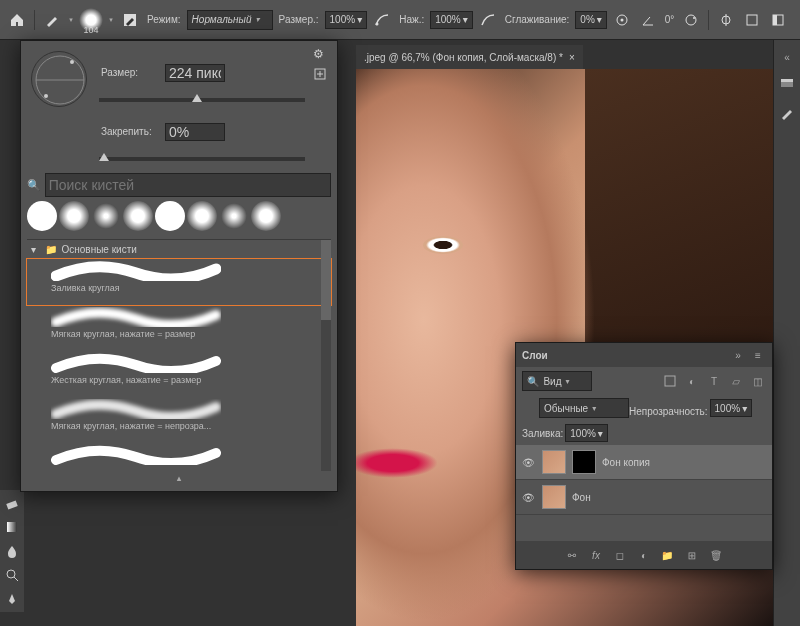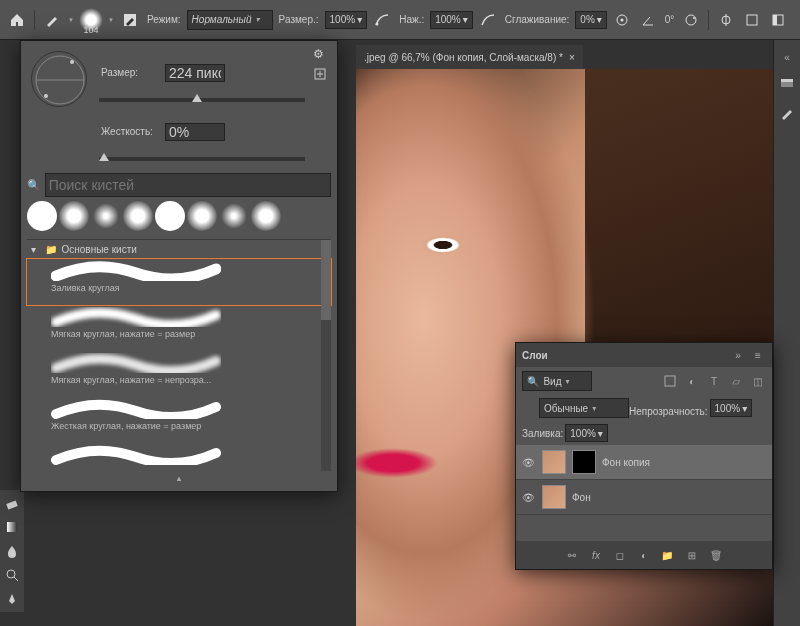--- a/index.html
+++ b/index.html
@@ -192,21 +192,21 @@
       <div class="row">
         <span class="label" style="width:56px;">Размер:</span>
         <input class="val-box" style="width: 60px;" value="224 пикс.">
       </div>
       <div class="row">
           <div class="size-slider">
             <div class="tri" style="left:45%;"></div>
           </div>
         </div>
       <div class="row" style="margin-top:8px;">
-        <span class="label" style="width:56px;">Жесткость:</span>
+        <span class="label" style="width:56px;">Закрепить:</span>
         <input class="val-box" style="width: 60px;" value="0%">
       </div>
       <div class="row">
           <div class="size-slider">
             <div class="tri" style="left:0;"></div>
           </div>
         </div>
     </div>
     <div style="width:18px;display:flex;flex-direction:column;gap:6px;">
       <div class="icon" style="font-size:12px;">⚙</div>
@@ -254,32 +254,32 @@
       <div class="brush-stroke">
           <svg viewBox="0 0 170 20">
             <path d="M5 15 Q45 -2 85 12 T165 8" stroke="#fff" stroke-width="10" fill="none" stroke-linecap="round" filter="blur(2px)"></path>
           </svg>
         </div>
       <span>Мягкая круглая, нажатие = размер</span>
     </div>
     <div class="brush-item">
       <div class="brush-stroke">
           <svg viewBox="0 0 170 20">
-            <path d="M5 15 Q45 -2 85 12 T165 8" stroke="#fff" stroke-width="10" fill="none" stroke-linecap="round" filter="blur(2px)" opacity="0.85"></path>
-          </svg>
-        </div>
-      <span>Мягкая круглая, нажатие = непрозра...</span>
+            <path d="M5 15 Q45 -2 85 12 T165 8" stroke="#fff" stroke-width="10" fill="none" stroke-linecap="round"></path>
+          </svg>
+        </div>
+      <span>Жесткая круглая, нажатие = размер</span>
     </div>
     <div class="brush-item">
       <div class="brush-stroke">
           <svg viewBox="0 0 170 20">
-            <path d="M5 15 Q45 -2 85 12 T165 8" stroke="#fff" stroke-width="10" fill="none" stroke-linecap="round"></path>
-          </svg>
-        </div>
-      <span>Жесткая круглая, нажатие = размер</span>
+            <path d="M5 15 Q45 -2 85 12 T165 8" stroke="#fff" stroke-width="10" fill="none" stroke-linecap="round" filter="blur(2px)" opacity="0.85"></path>
+          </svg>
+        </div>
+      <span>Мягкая круглая, нажатие = непрозра...</span>
     </div>
     <div class="brush-item" style="padding-bottom:4px;">
       <div class="brush-stroke">
           <svg viewBox="0 0 170 20">
             <path d="M5 15 Q45 -2 85 12 T165 8" stroke="#fff" stroke-width="10" fill="none" stroke-linecap="round"></path>
           </svg>
         </div>
     </div>
 
     <div class="scrollbar">

